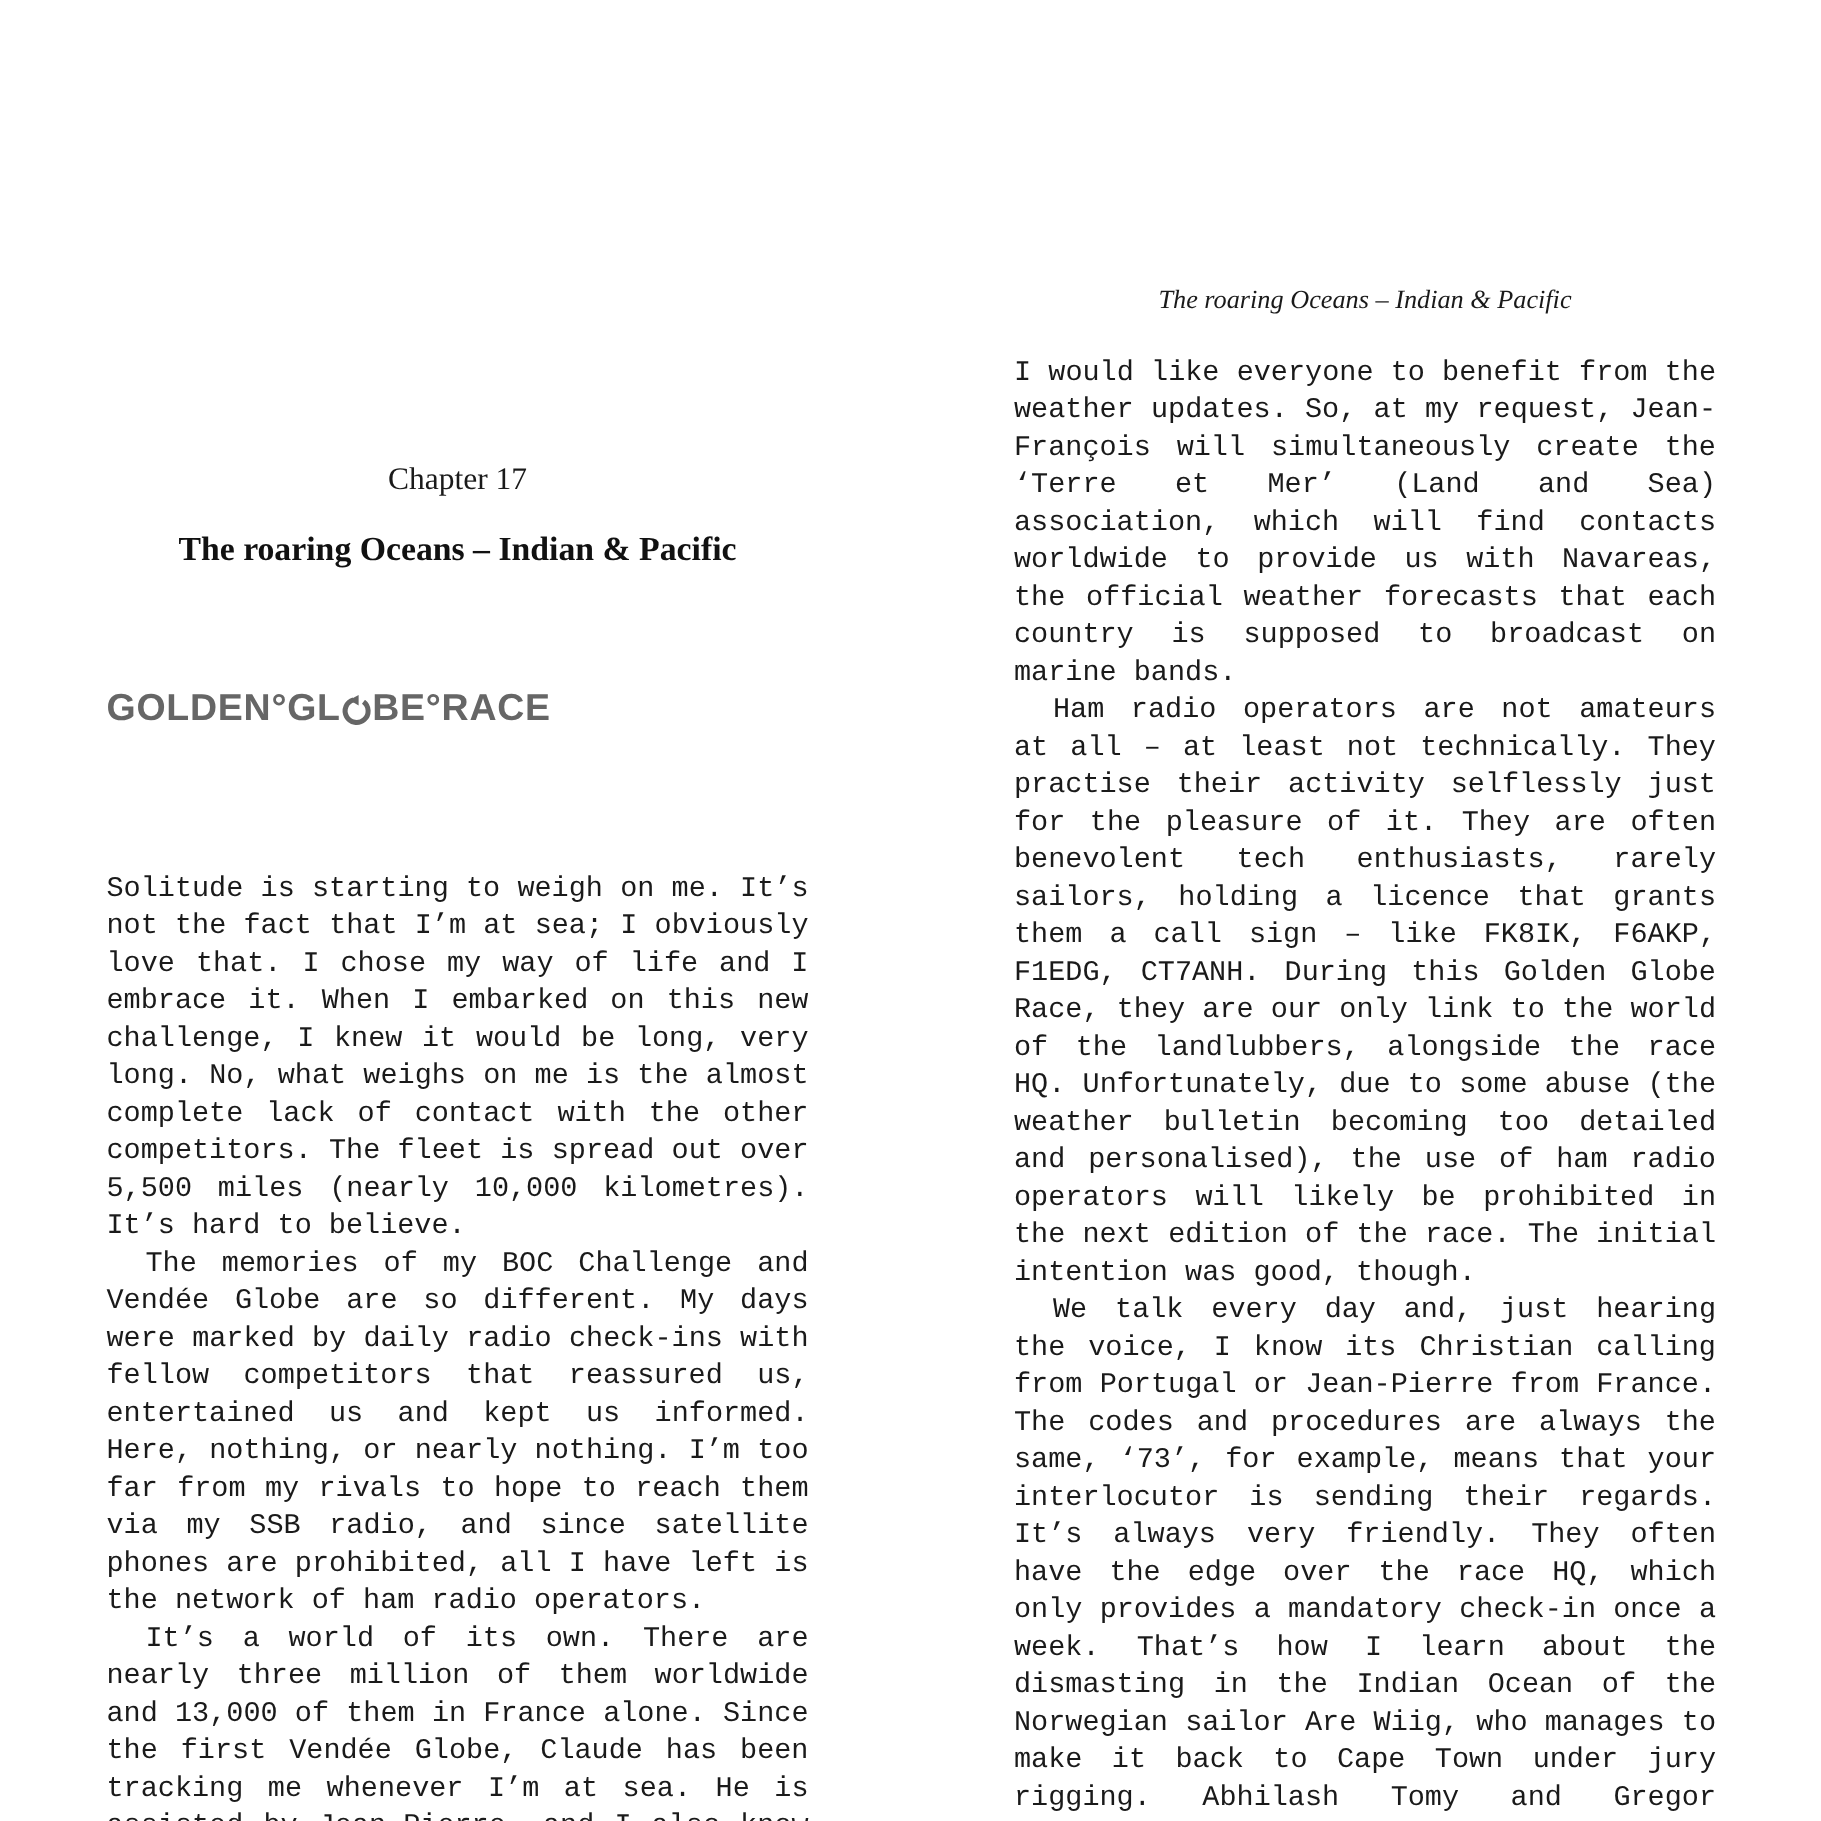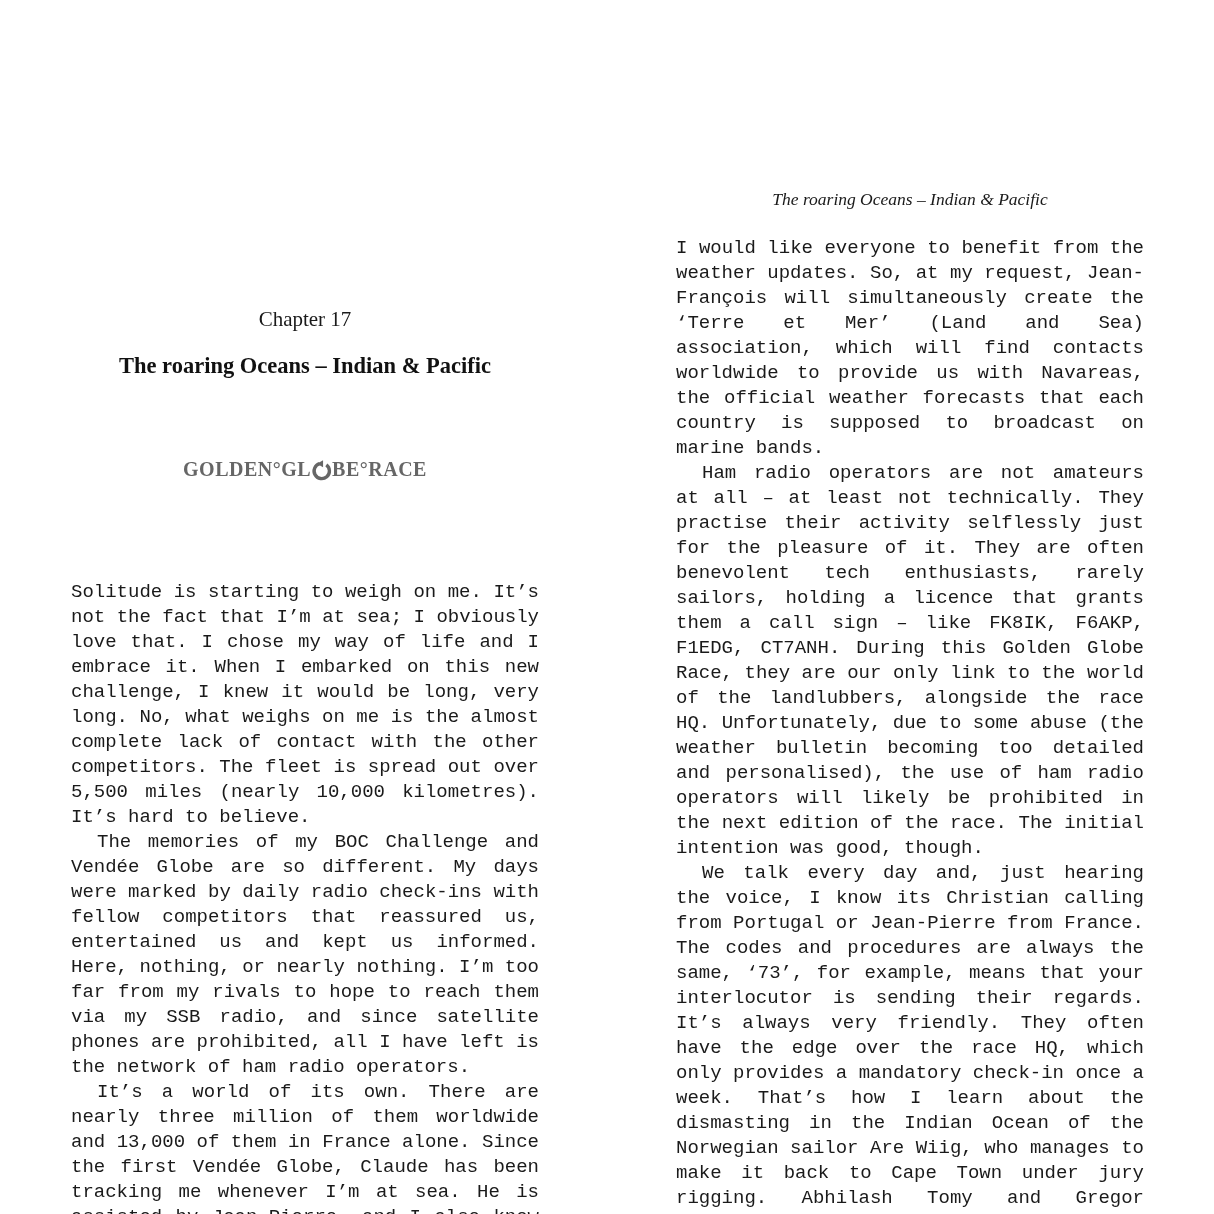--- a/index.html
+++ b/index.html
@@ -20,23 +20,23 @@
     position: absolute; top: 306px; left: 0; width: 100%;
     text-align: center; font-size: 21px; line-height: 26px;
   }
   .chapter-title {
     position: absolute; top: 352px; left: 0; width: 100%;
     text-align: center; font-weight: 700; font-size: 22.5px; line-height: 28px;
     color: #111111;
   }
   .logo {
     position: absolute; top: 458px; left: 0; width: 100%;
-    display: flex; align-items: center; justify-content: center;
-    font-family: Liberation Serif, serif;
-    font-weight: 700; font-size: 20px; letter-spacing: 0.5px;
+    display: flex; align-items: center; 
+    font-family: Liberation Sans, sans-serif;
+    font-weight: 700; font-size: 25px; letter-spacing: 0.5px;
     color: #666666;
   }
   .logo-o { display: inline-flex; align-items: center; margin: 0 0px; transform: translateY(1px); }
   .logo-o svg { display: block; }
 
   .body-text { position: absolute; left: 0; width: 468px; font-family: Liberation Mono, monospace; }
   .left-col  .body-text { top: 532px; margin-top: 48px; }
   .right-col .body-text { top: 236px; }
   .body-text p {
     margin: 0; padding: 0;

